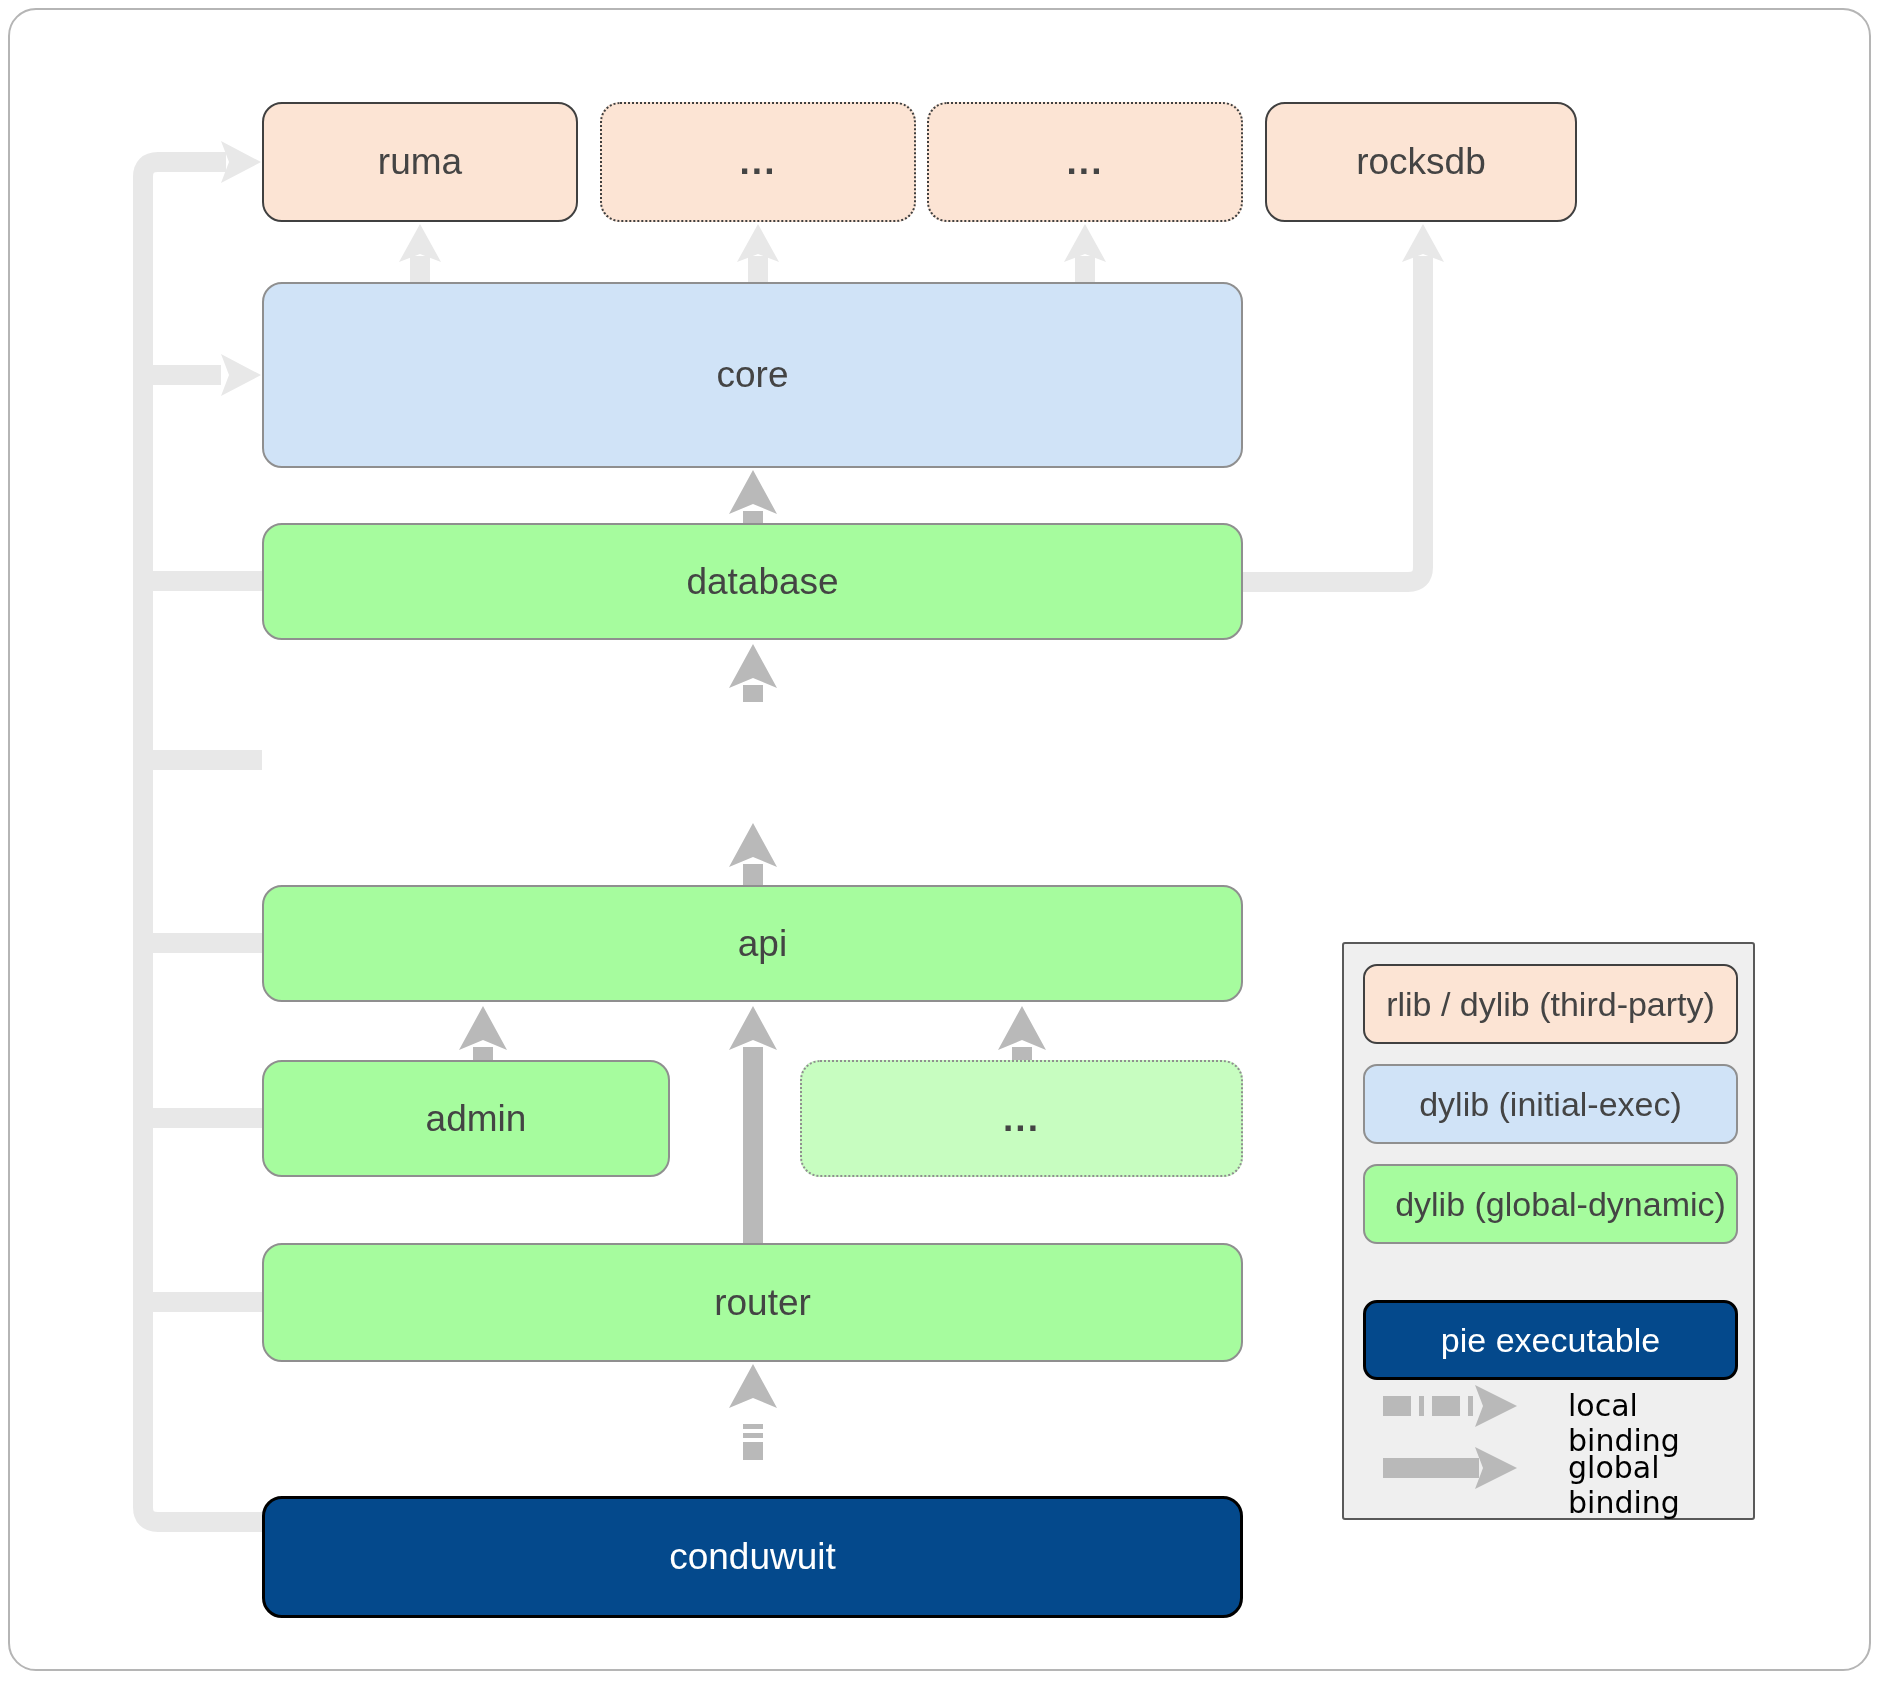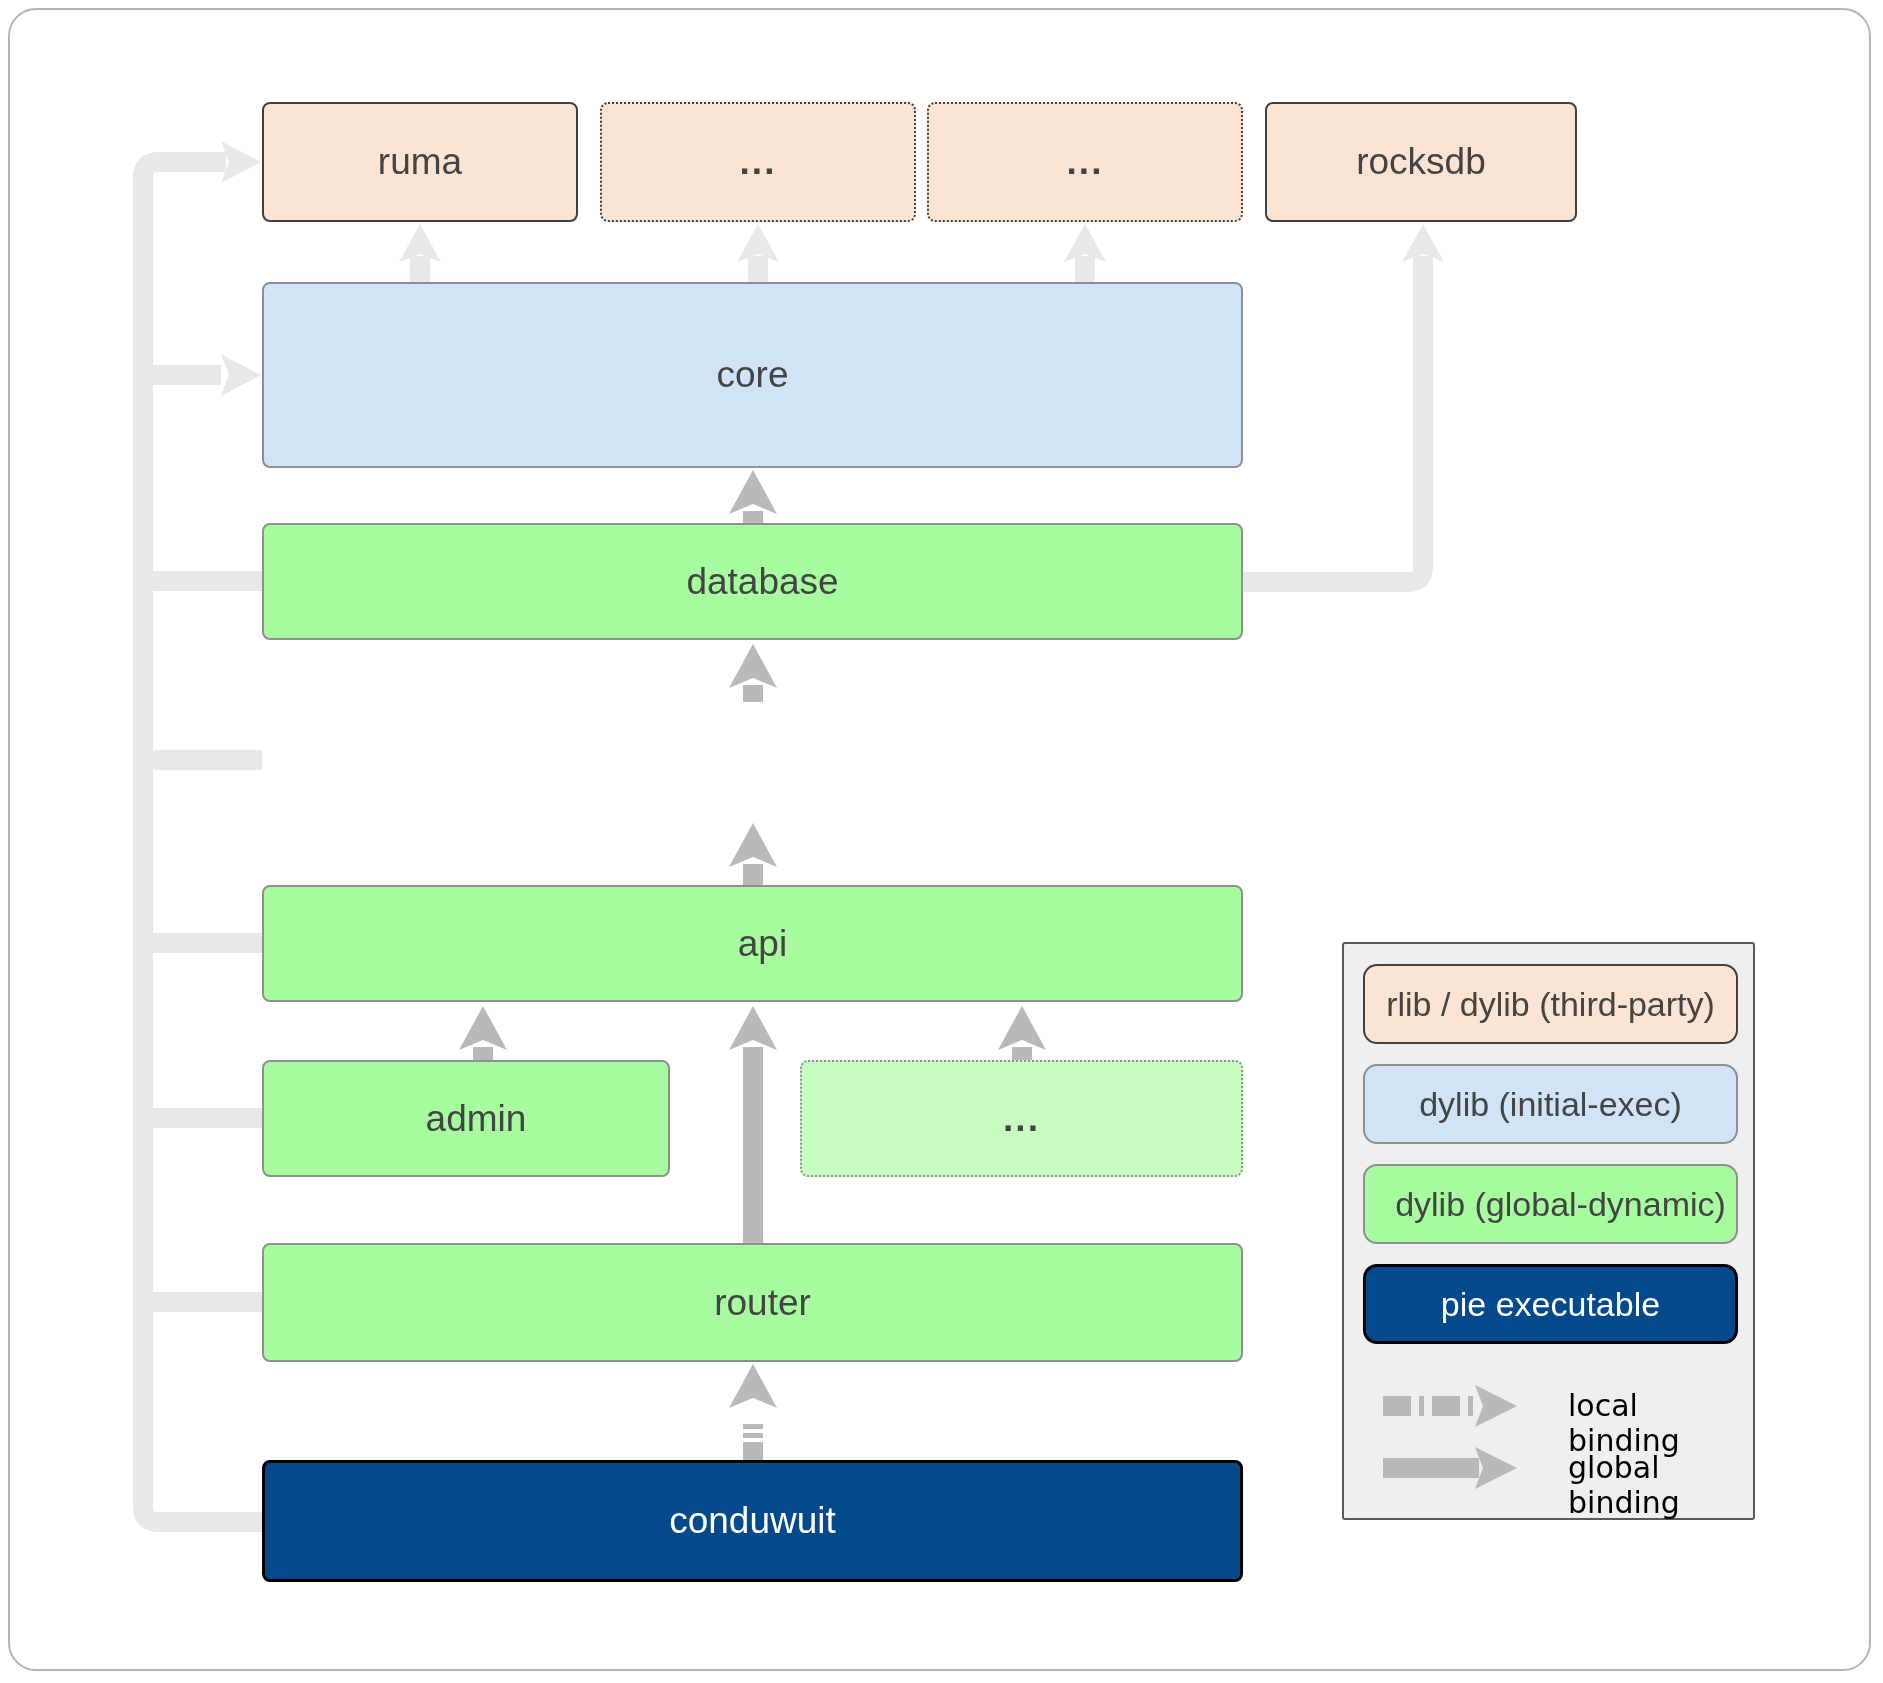--- a/index.html
+++ b/index.html
@@ -10,33 +10,33 @@
        border:2px solid #b5b5b5;border-radius:28px;box-sizing:border-box;background:#ffffff;}
   svg.arrow-layer{position:absolute;left:0;top:0;width:1883px;height:1683px;}
 
   
   .shaft-faded{stroke:var(--arrow-faded);stroke-width:20;fill:none;stroke-linejoin:round;}
   .shaft-strong{stroke:var(--arrow-strong);stroke-width:20;fill:none;stroke-linejoin:round;}
   .head-faded{fill:var(--arrow-faded);}
   .head-strong{fill:var(--arrow-strong);}
 
   
-  .node{position:absolute;box-sizing:border-box;border-radius:8px;
+  .node{position:absolute;box-sizing:border-box;border-radius:20px;
         display:flex;align-items:center;justify-content:center;
         font-size:37px;color:var(--node-text);}
   .f-peach{background:var(--third-party-fill);}
   .f-blue{background:var(--initial-exec-fill);}
   .f-green{background:var(--global-dynamic-fill);padding-left:20px;}
   .f-green-light{background:var(--global-dynamic-light-fill);}
   .f-navy{background:var(--pie-fill);color:var(--pie-text);}
   .b-dark{border:2.5px solid #404040;}
   .b-dark-dotted{border:2.5px dotted #404040;}
   .b-gray{border:2.5px solid #8f8f8f;}
   .b-gray-dotted{border:2.5px dotted #8f8f8f;}
-  .b-black{border:3px solid #000000;}
+  .b-black{border:3px solid #000000;margin-top:36px;}
   .dots-label{font-weight:700;letter-spacing:2px;}
 
   
   .legend{position:absolute;left:1342px;top:942px;width:413px;height:578px;
           box-sizing:border-box;background:#efefef;border:2.5px solid #595959;border-radius:3px;}
   .legend-item{position:absolute;left:19px;width:375px;height:80px;box-sizing:border-box;
           border-radius:14px;display:flex;align-items:center;justify-content:center;
           font-size:34px;color:var(--node-text);}
   .legend-item.f-navy{color:var(--pie-text);}
   .bind-arrow{position:absolute;left:36px;width:140px;height:44px;}

